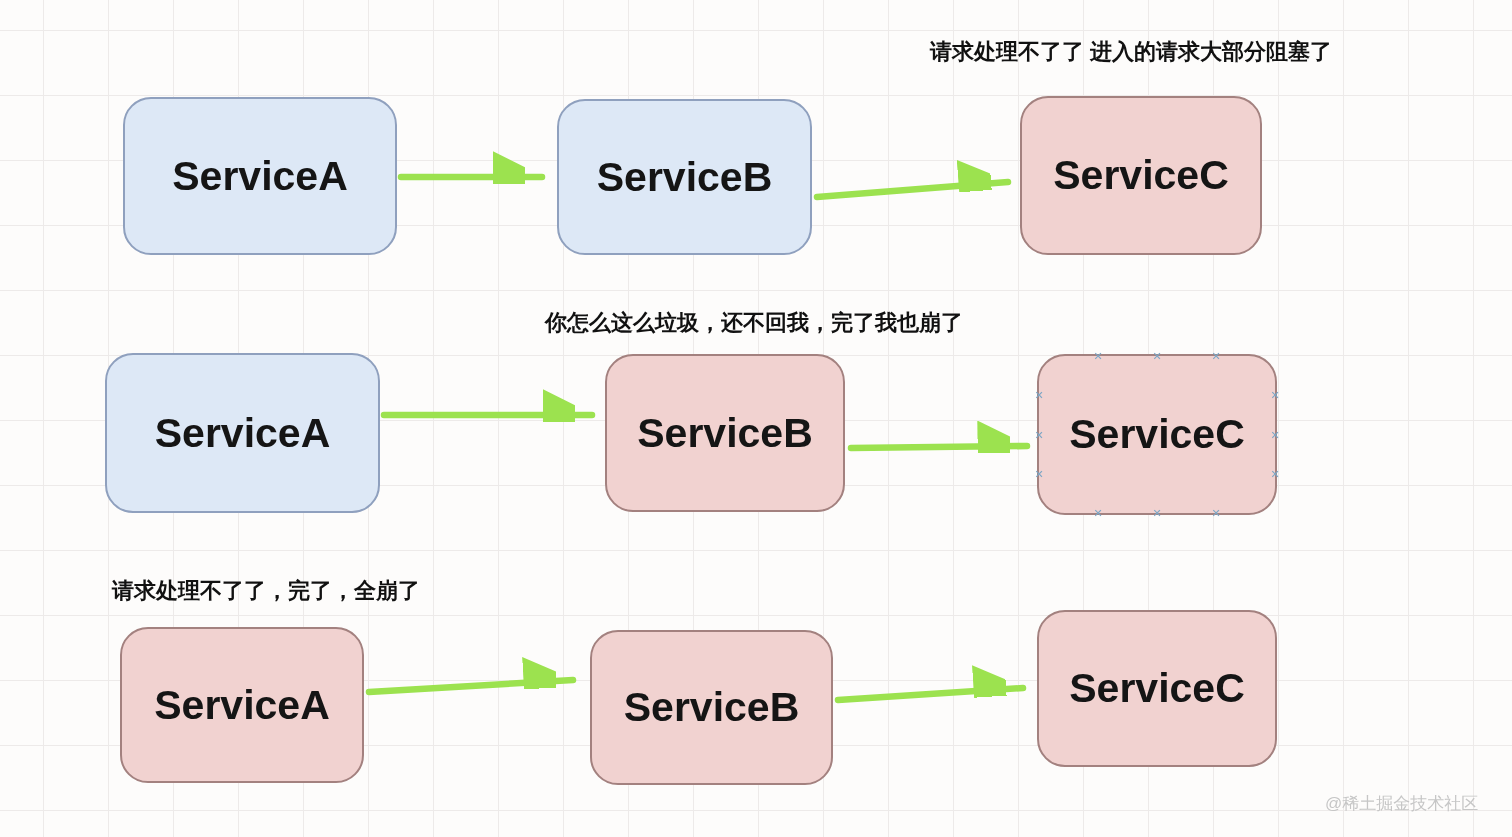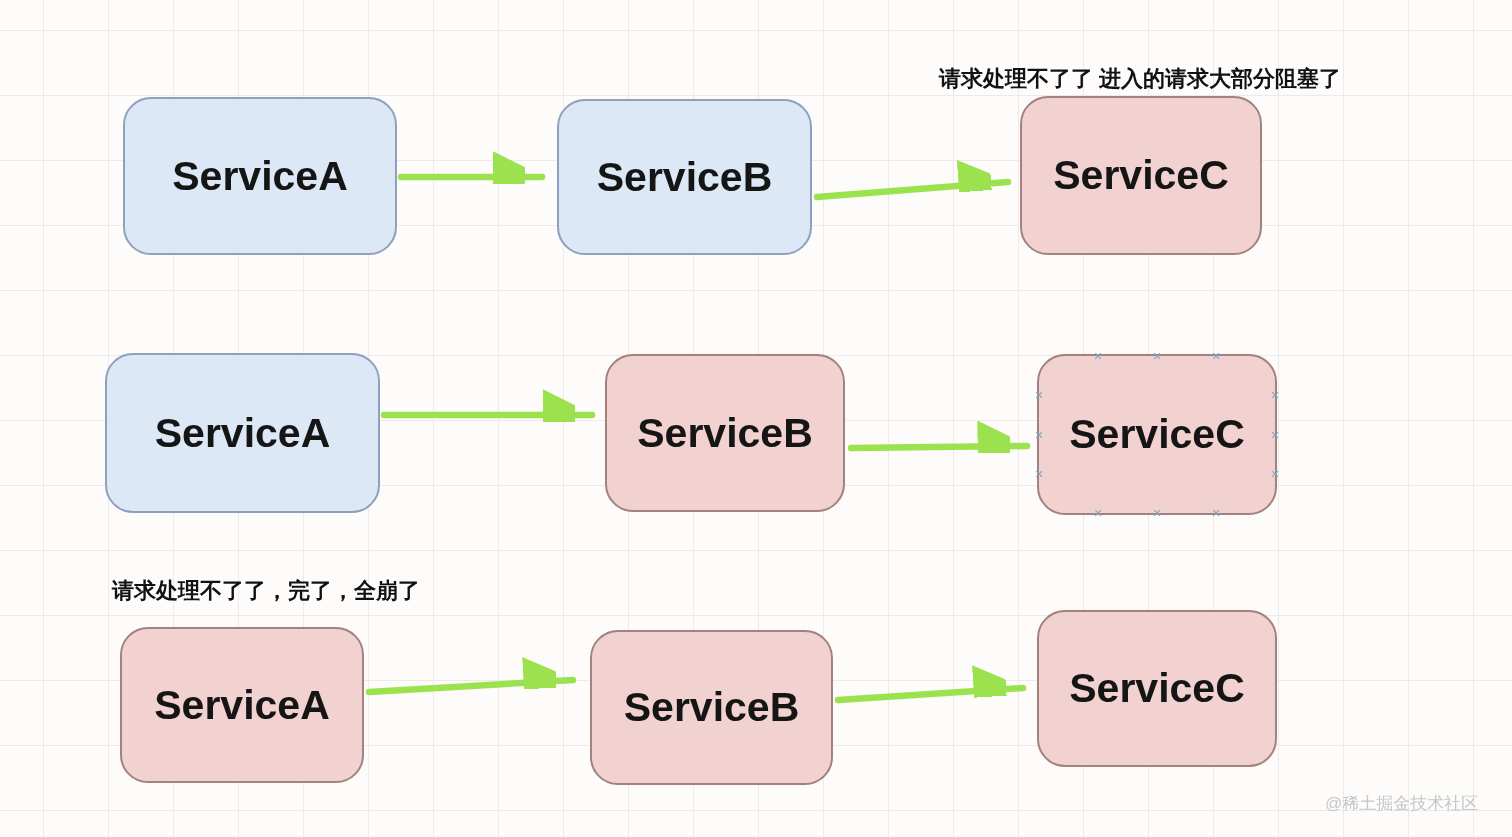--- a/index.html
+++ b/index.html
@@ -76,21 +76,21 @@
   #n-r1a{left:123px;top:97px;width:274px;height:158px;}
   #n-r1b{left:557px;top:99px;width:255px;height:156px;}
   #n-r1c{left:1020px;top:96px;width:242px;height:159px;}
   #n-r2a{left:105px;top:353px;width:275px;height:160px;}
   #n-r2b{left:605px;top:354px;width:240px;height:158px;}
   #n-r2c{left:1037px;top:354px;width:240px;height:161px;}
   #n-r3a{left:120px;top:627px;width:244px;height:156px;}
   #n-r3b{left:590px;top:630px;width:243px;height:155px;}
   #n-r3c{left:1037px;top:610px;width:240px;height:157px;}
 
-  #ann-1{left:930px;top:64px;margin-left:9px;}
+  #ann-1{left:930px;top:37px;}
   #ann-2{left:545px;top:308px;}
   #ann-3{left:112px;top:576px;}
   #wm{left:1325px;top:792px;text-align:right;}
 </style>
 </head>
 <body>
 
 <div id="canvas">
 
   <svg id="arrow-layer">
@@ -101,20 +101,21 @@
     </defs>
     <line class="arrow-line" x1="401" y1="177" x2="542" y2="177" marker-end="url(#ah)"></line>
     <line class="arrow-line" x1="817" y1="197" x2="1008" y2="182" marker-end="url(#ah)"></line>
     <line class="arrow-line" x1="384" y1="415" x2="592" y2="415" marker-end="url(#ah)"></line>
     <line class="arrow-line" x1="851" y1="448" x2="1027" y2="446" marker-end="url(#ah)"></line>
     <line class="arrow-line" x1="369" y1="692" x2="573" y2="680" marker-end="url(#ah)"></line>
     <line class="arrow-line" x1="838" y1="700" x2="1023" y2="688" marker-end="url(#ah)"></line>
   </svg>
 
   <div class="annotation" id="ann-1">请求处理不了了 进入的请求大部分阻塞了</div>
+  <div class="annotation" id="ann-2">你怎么这么垃圾，还不回我，完了我也崩了</div>
   <div class="annotation" id="ann-3">请求处理不了了，完了，全崩了</div>
 
   <div class="node healthy" id="n-r1a">
     <span class="node-label">ServiceA</span>
   </div>
   <div class="node healthy" id="n-r1b">
     <span class="node-label">ServiceB</span>
   </div>
   <div class="node crashed" id="n-r1c">
     <span class="node-label">ServiceC</span>

